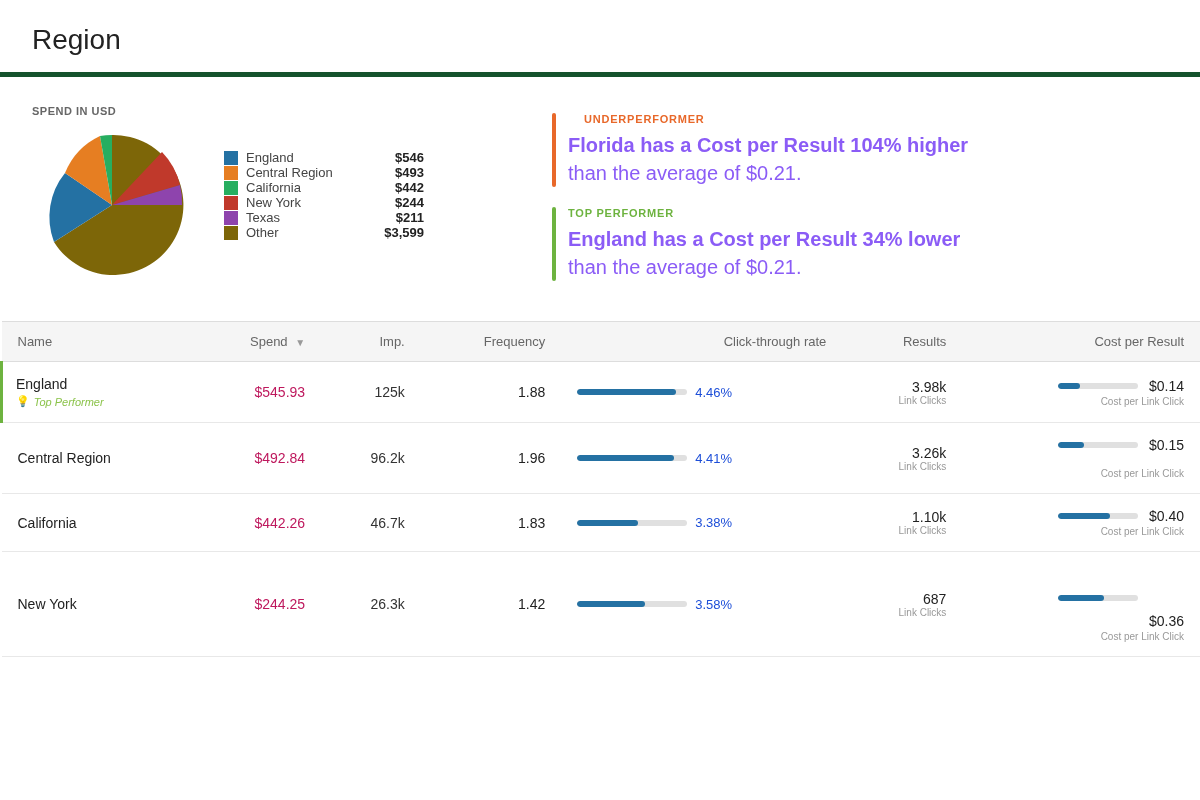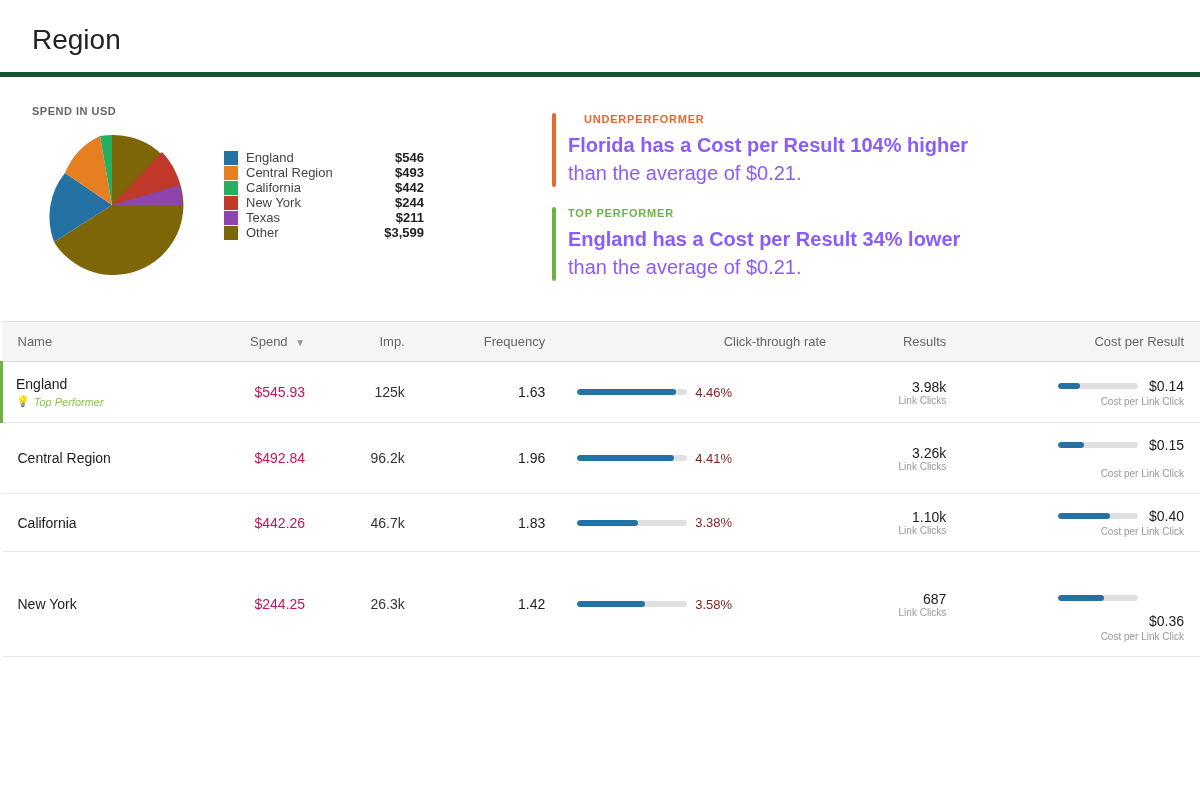--- a/index.html
+++ b/index.html
@@ -53,21 +53,21 @@
 
     .row-name { font-size: 14px; font-weight: 500; color: #222; }
     .row-sub { font-size: 11px; color: #999; display: flex; align-items: center; gap: 4px; margin-top: 3px; }
     .top-performer-badge { color: #8bc34a; font-size: 11px; font-style: italic; }
 
     .cell-right { text-align: right; }
 
     .bar-cell { display: flex; align-items: center; gap: 8px; }
     .bar-bg { background: #e0e0e0; height: 6px; border-radius: 3px; overflow: hidden; flex-shrink: 0; }
     .bar-fill { background: #2471a3; height: 6px; border-radius: 3px; }
-    .bar-label { color: #7f1d1d; font-size: 13px; }
+    .bar-label { color: #1d4ed8; font-size: 13px; }
     .results-value { font-size: 14px; color: #222; }
     .results-sub { font-size: 10px; color: #999; }
     .cost-value { font-size: 14px; color: #222; text-align: right; }
 
     .england-row { border-left: 3px solid #6db33f; }
     .england-row td:first-child { padding-left: 13px; }
 
     .spend-val { font-size: 14px; color: #be185d; }
 
     .freq-val { font-size: 14px; color: #222; }
@@ -191,21 +191,21 @@
         <span class="top-performer-badge">Top Performer</span>
        </div>
     </td>
     <td class="cell-right">
       <span class="spend-val">$545.93</span>
     </td>
     <td class="cell-right">
       <span>125k</span>
     </td>
     <td class="cell-right">
-      <span class="freq-val">1.63</span>
+      <span class="freq-val">1.88</span>
     </td>
     <td>
       <div class="bar-cell">
         <div class="bar-bg" style="width:110px;">
           <div class="bar-fill" style="width:90%;"></div>
         </div>
         <span class="bar-label">4.46%</span>
       </div>
     </td>
     <td class="results-td" style="text-align:right;">

